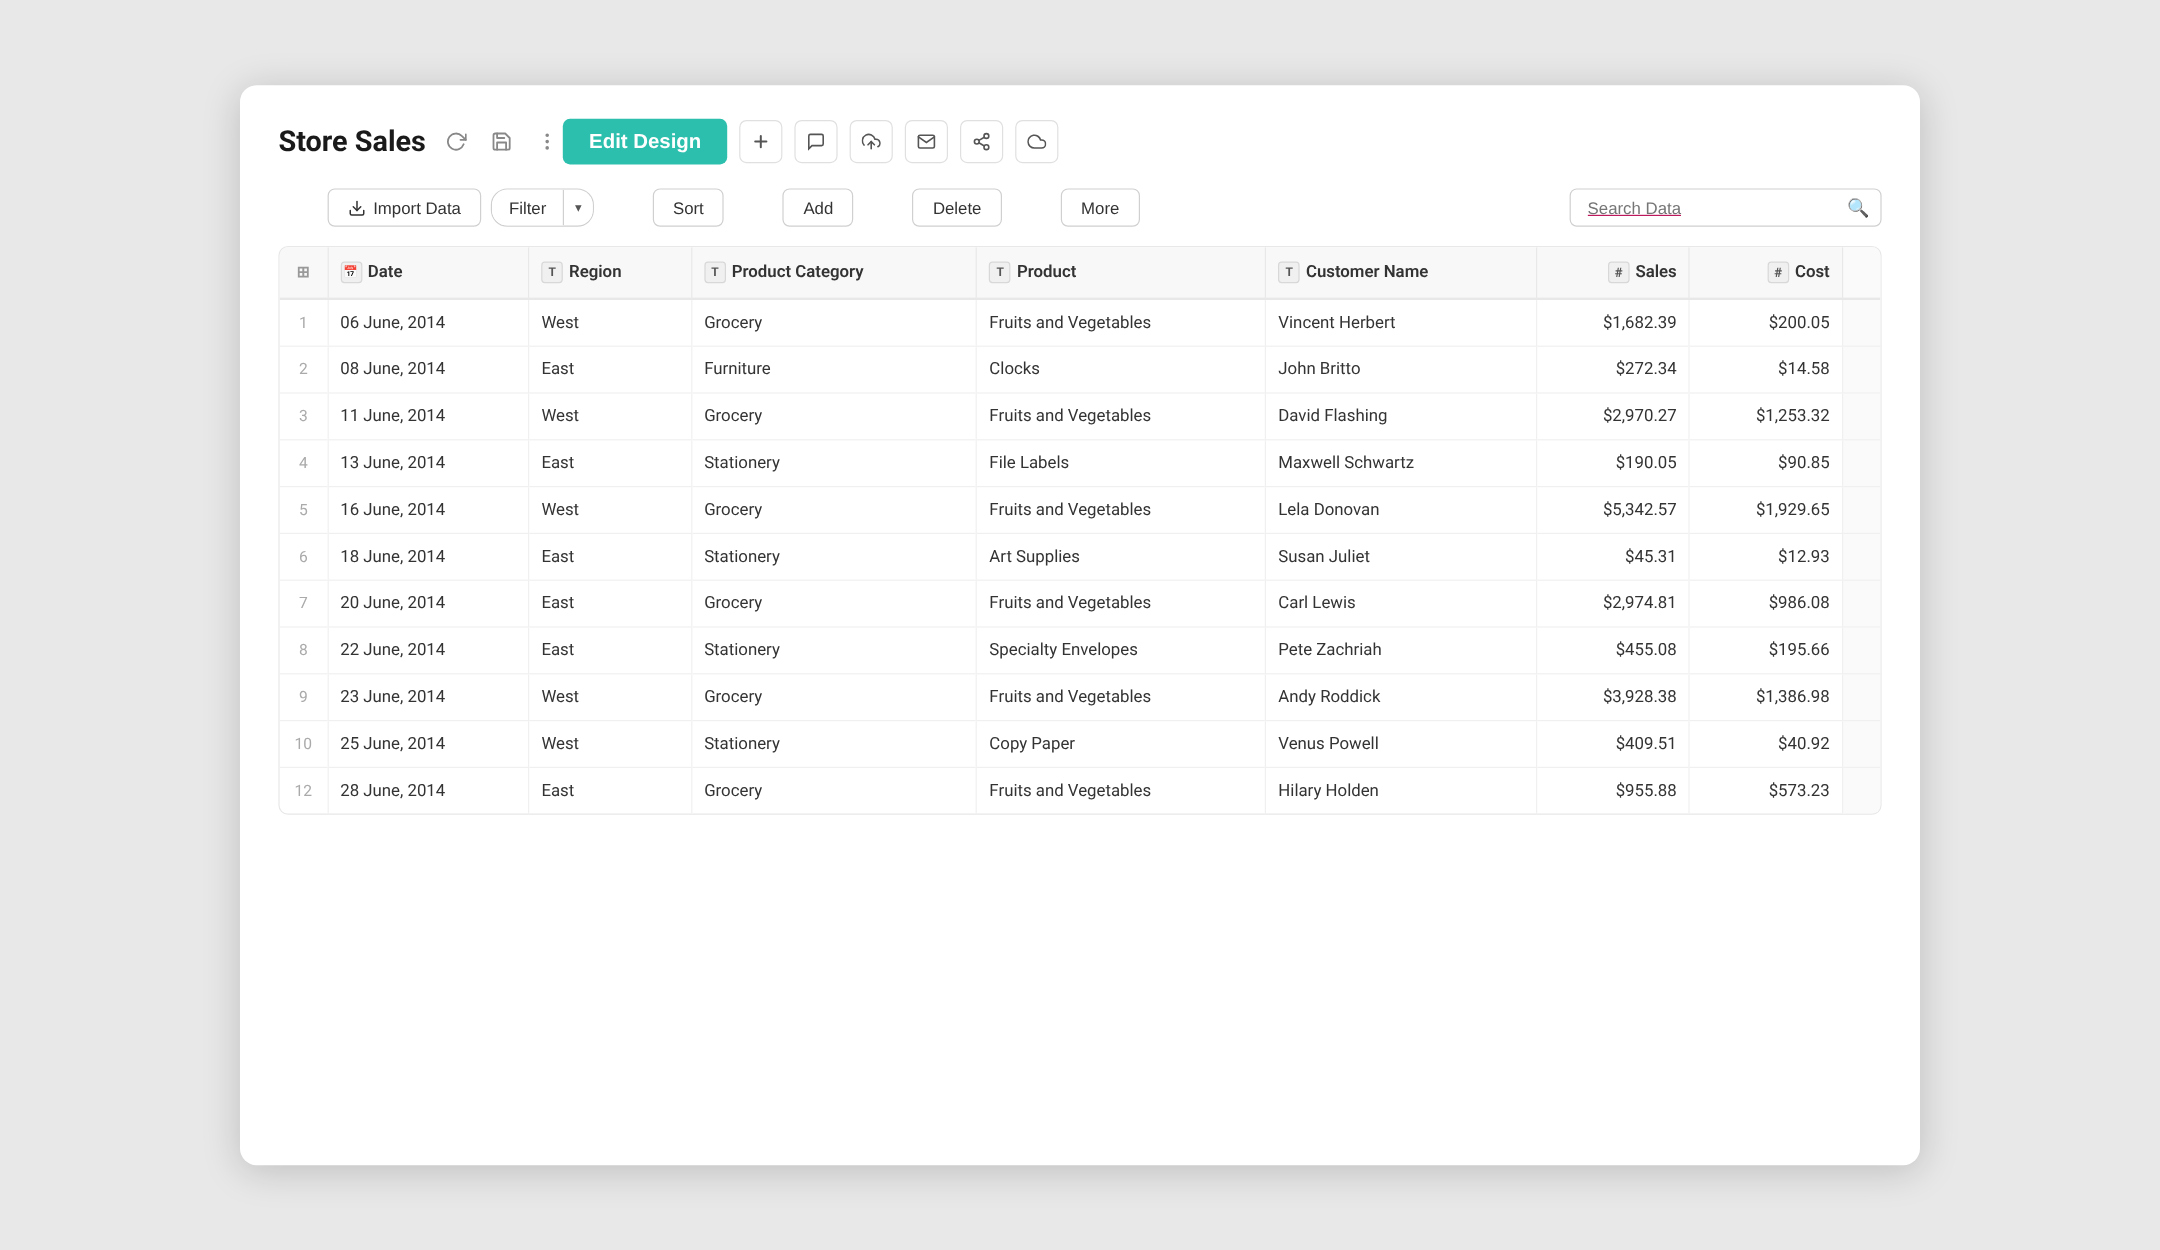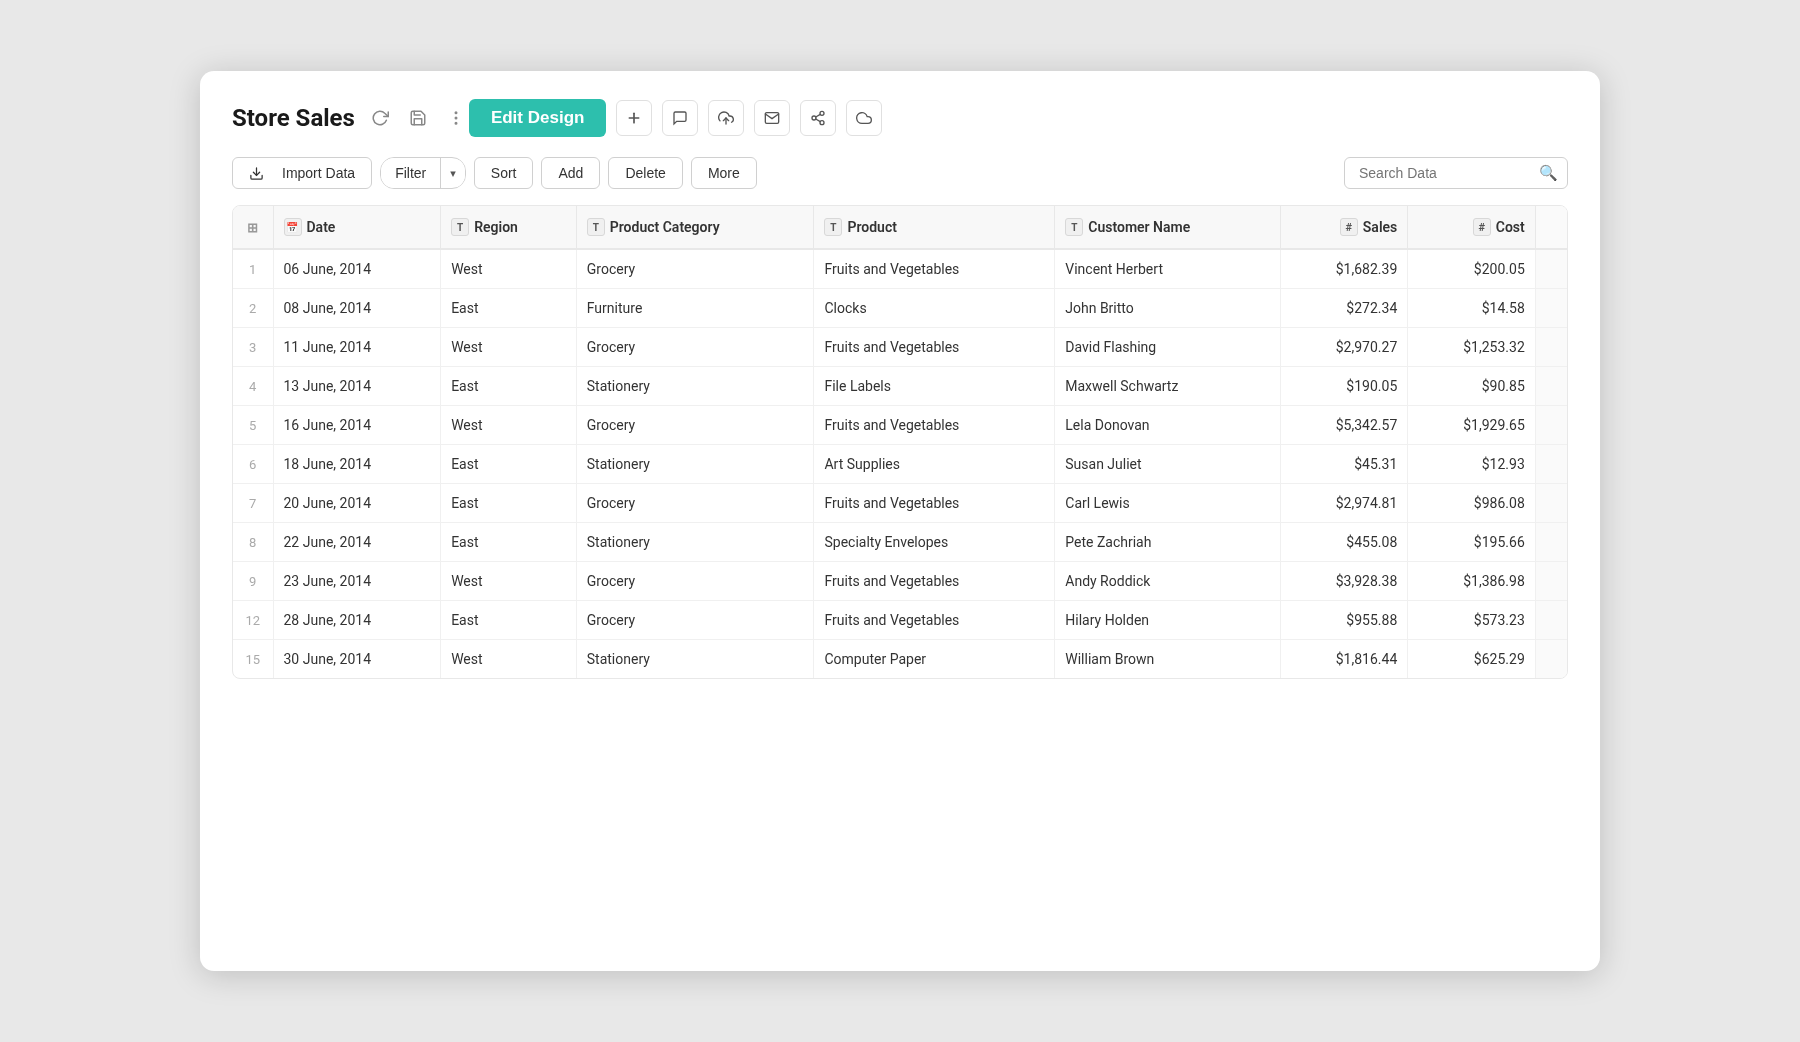--- a/index.html
+++ b/index.html
@@ -82,21 +82,22 @@
     .toolbar-btn {
       background: #fff;
       border: 1px solid #d0d0d0;
       border-radius: 6px;
       padding: 7px 16px;
       font-size: 14px;
       color: #333;
       cursor: pointer;
       display: flex;
       align-items: center;
-      gap: 18px;
+      gap: 6px;
+      margin-left: 41px;
     }
     .filter-group {
       display: flex;
       align-items: center;
       border: 1px solid #d0d0d0;
       border-radius: 14px;
       overflow: hidden;
     }
     .filter-btn {
       background: #fff;
@@ -119,23 +120,24 @@
     .search-container {
       position: relative;
       display: flex;
       align-items: center;
     }
     .search-input {
       border: 1px solid #d0d0d0;
       border-radius: 6px;
       padding: 7px 36px 7px 14px;
       font-size: 14px;
-      width: 224px;
+      width: 260px;
       outline: none;
-      color: #404040;
+      color: #be185d;
+      text-decoration: underline;
     }
     .search-icon {
       position: absolute;
       right: 10px;
       color: #aaa;
       font-size: 15px;
       pointer-events: none;
     }
     .table-wrapper {
       border: 1px solid #e8e8e8;
@@ -455,37 +457,37 @@
       <td>23 June, 2014</td>
       <td>West</td>
       <td>Grocery</td>
       <td>Fruits and Vegetables</td>
       <td>Andy Roddick</td>
       <td class="sales-val">$3,928.38</td>
       <td class="cost-val">$1,386.98</td>
       <td class="extra-col"></td>
     </tr>
           <tr>
+      <td class="row-num">10</td>
+      <td>25 June, 2014</td>
+      <td>West</td>
+      <td>Stationery</td>
+      <td>Copy Paper</td>
+      <td>Venus Powell</td>
+      <td class="sales-val">$409.51</td>
+      <td class="cost-val">$40.92</td>
+      <td class="extra-col"></td>
+    </tr>
+          <tr>
       <td class="row-num">12</td>
       <td>28 June, 2014</td>
       <td>East</td>
       <td>Grocery</td>
       <td>Fruits and Vegetables</td>
       <td>Hilary Holden</td>
       <td class="sales-val">$955.88</td>
       <td class="cost-val">$573.23</td>
-      <td class="extra-col"></td>
-    </tr>
-          <tr>
-      <td class="row-num">15</td>
-      <td>30 June, 2014</td>
-      <td>West</td>
-      <td>Stationery</td>
-      <td>Computer Paper</td>
-      <td>William Brown</td>
-      <td class="sales-val">$1,816.44</td>
-      <td class="cost-val">$625.29</td>
       <td class="extra-col"></td>
     </tr>
         </tbody>
     </table>
   </div>
 </div>
 
 </body></html>

